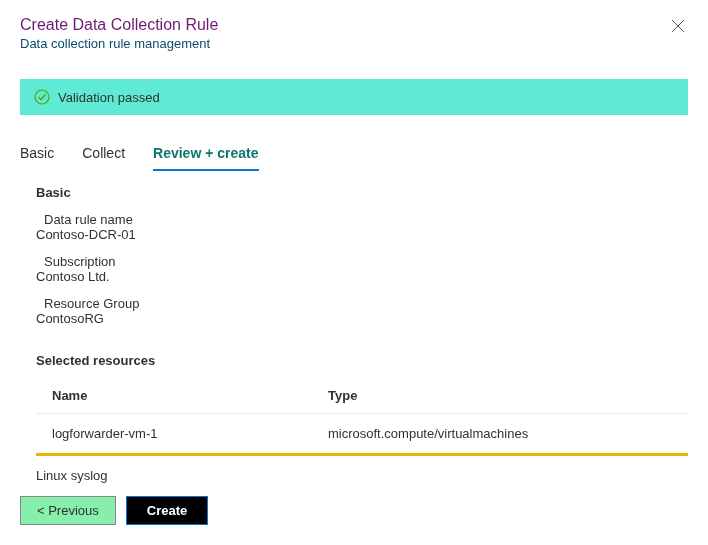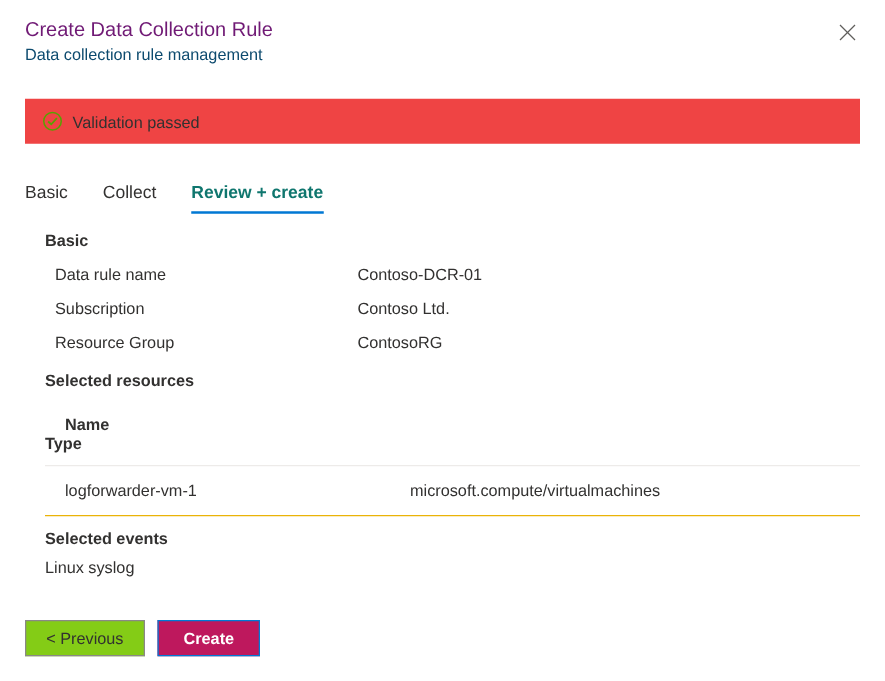--- a/index.html
+++ b/index.html
@@ -31,21 +31,21 @@
       top: 18px;
       right: 22px;
       cursor: pointer;
       font-size: 16px;
       color: #605e5c;
       width: 16px;
       height: 16px;
     }
     .validation-banner {
       margin: 20px 20px 0 20px;
-      background: #ef4444;
+      background: #5eead4;
       padding: 10px 14px;
       display: flex;
       align-items: center;
       gap: 8px;
       font-size: 13px;
       color: #323130;
     }
     .check-icon {
       width: 16px;
       height: 16px;
@@ -75,48 +75,48 @@
     }
     .section-title {
       font-weight: 600;
       font-size: 13px;
       margin-top: 4px;
       margin-bottom: 6px;
     }
     .kv-row {
       display: flex;
       padding: 6px 0;
+      flex-direction: column;
     }
     .kv-label {
       width: 250px;
       padding-left: 8px;
       color: #323130;
     }
     .kv-value {
       color: #323130;
     }
     .res-header {
       display: flex;
       padding: 8px 0 10px 0;
       border-bottom: 1px solid #edebe9;
       font-weight: 600;
       margin-top: 12px;
-      flex-direction: column;
     }
     .res-col-name {
       width: 292px;
       padding-left: 16px;
     }
     .res-col-type {
       flex: 1;
     }
     .res-row {
       display: flex;
       padding: 12px 0;
-      border-bottom: 1px solid #eab308;
+      border-bottom: 3px solid #eab308;
     }
     .events-block {
       margin-top: 10px;
     }
     .events-value {
       padding-top: 2px;
     }
     .footer {
       position: absolute;
       bottom: 20px;
@@ -124,26 +124,26 @@
       display: flex;
       gap: 10px;
     }
     .btn {
       font-size: 13px;
       padding: 6px 16px;
       cursor: pointer;
       font-family: inherit;
     }
     .btn-secondary {
-      background: #84cc16;
+      background: #86efac;
       border: 1px solid #8a8886;
       color: #323130;
     }
     .btn-primary {
-      background: #be185d;
+      background: #000000;
       border: 1px solid #0078d4;
       color: #fff;
       font-weight: 600;
       padding: 6px 20px;
     }
   </style>
 </head>
 <body>
 
 <div class="header">
@@ -180,33 +180,32 @@
   </div>
   <div class="kv-row">
     <div class="kv-label">Subscription</div>
     <div class="kv-value">Contoso Ltd.</div>
   </div>
   <div class="kv-row">
     <div class="kv-label">Resource Group</div>
     <div class="kv-value">ContosoRG</div>
   </div>
 
-  <div class="section-title" style="margin-top:10px">Selected resources</div>
+  <div class="section-title" style="margin-top:21px">Selected resources</div>
 
   <div class="res-header">
     <div class="res-col-name">Name</div>
     <div class="res-col-type">Type</div>
   </div>
   <div class="res-row">
     <div class="res-col-name">logforwarder-vm-1</div>
     <div class="res-col-type">microsoft.compute/virtualmachines</div>
   </div>
 
   <div class="events-block">
-    <div class="section-title">Selected events</div>
     <div class="events-value">Linux syslog</div>
   </div>
 </div>
 
 <div class="footer">
   <button class="btn btn-secondary">&lt;  Previous</button>
   <button class="btn btn-primary">Create</button>
 </div>
 
 </body></html>

